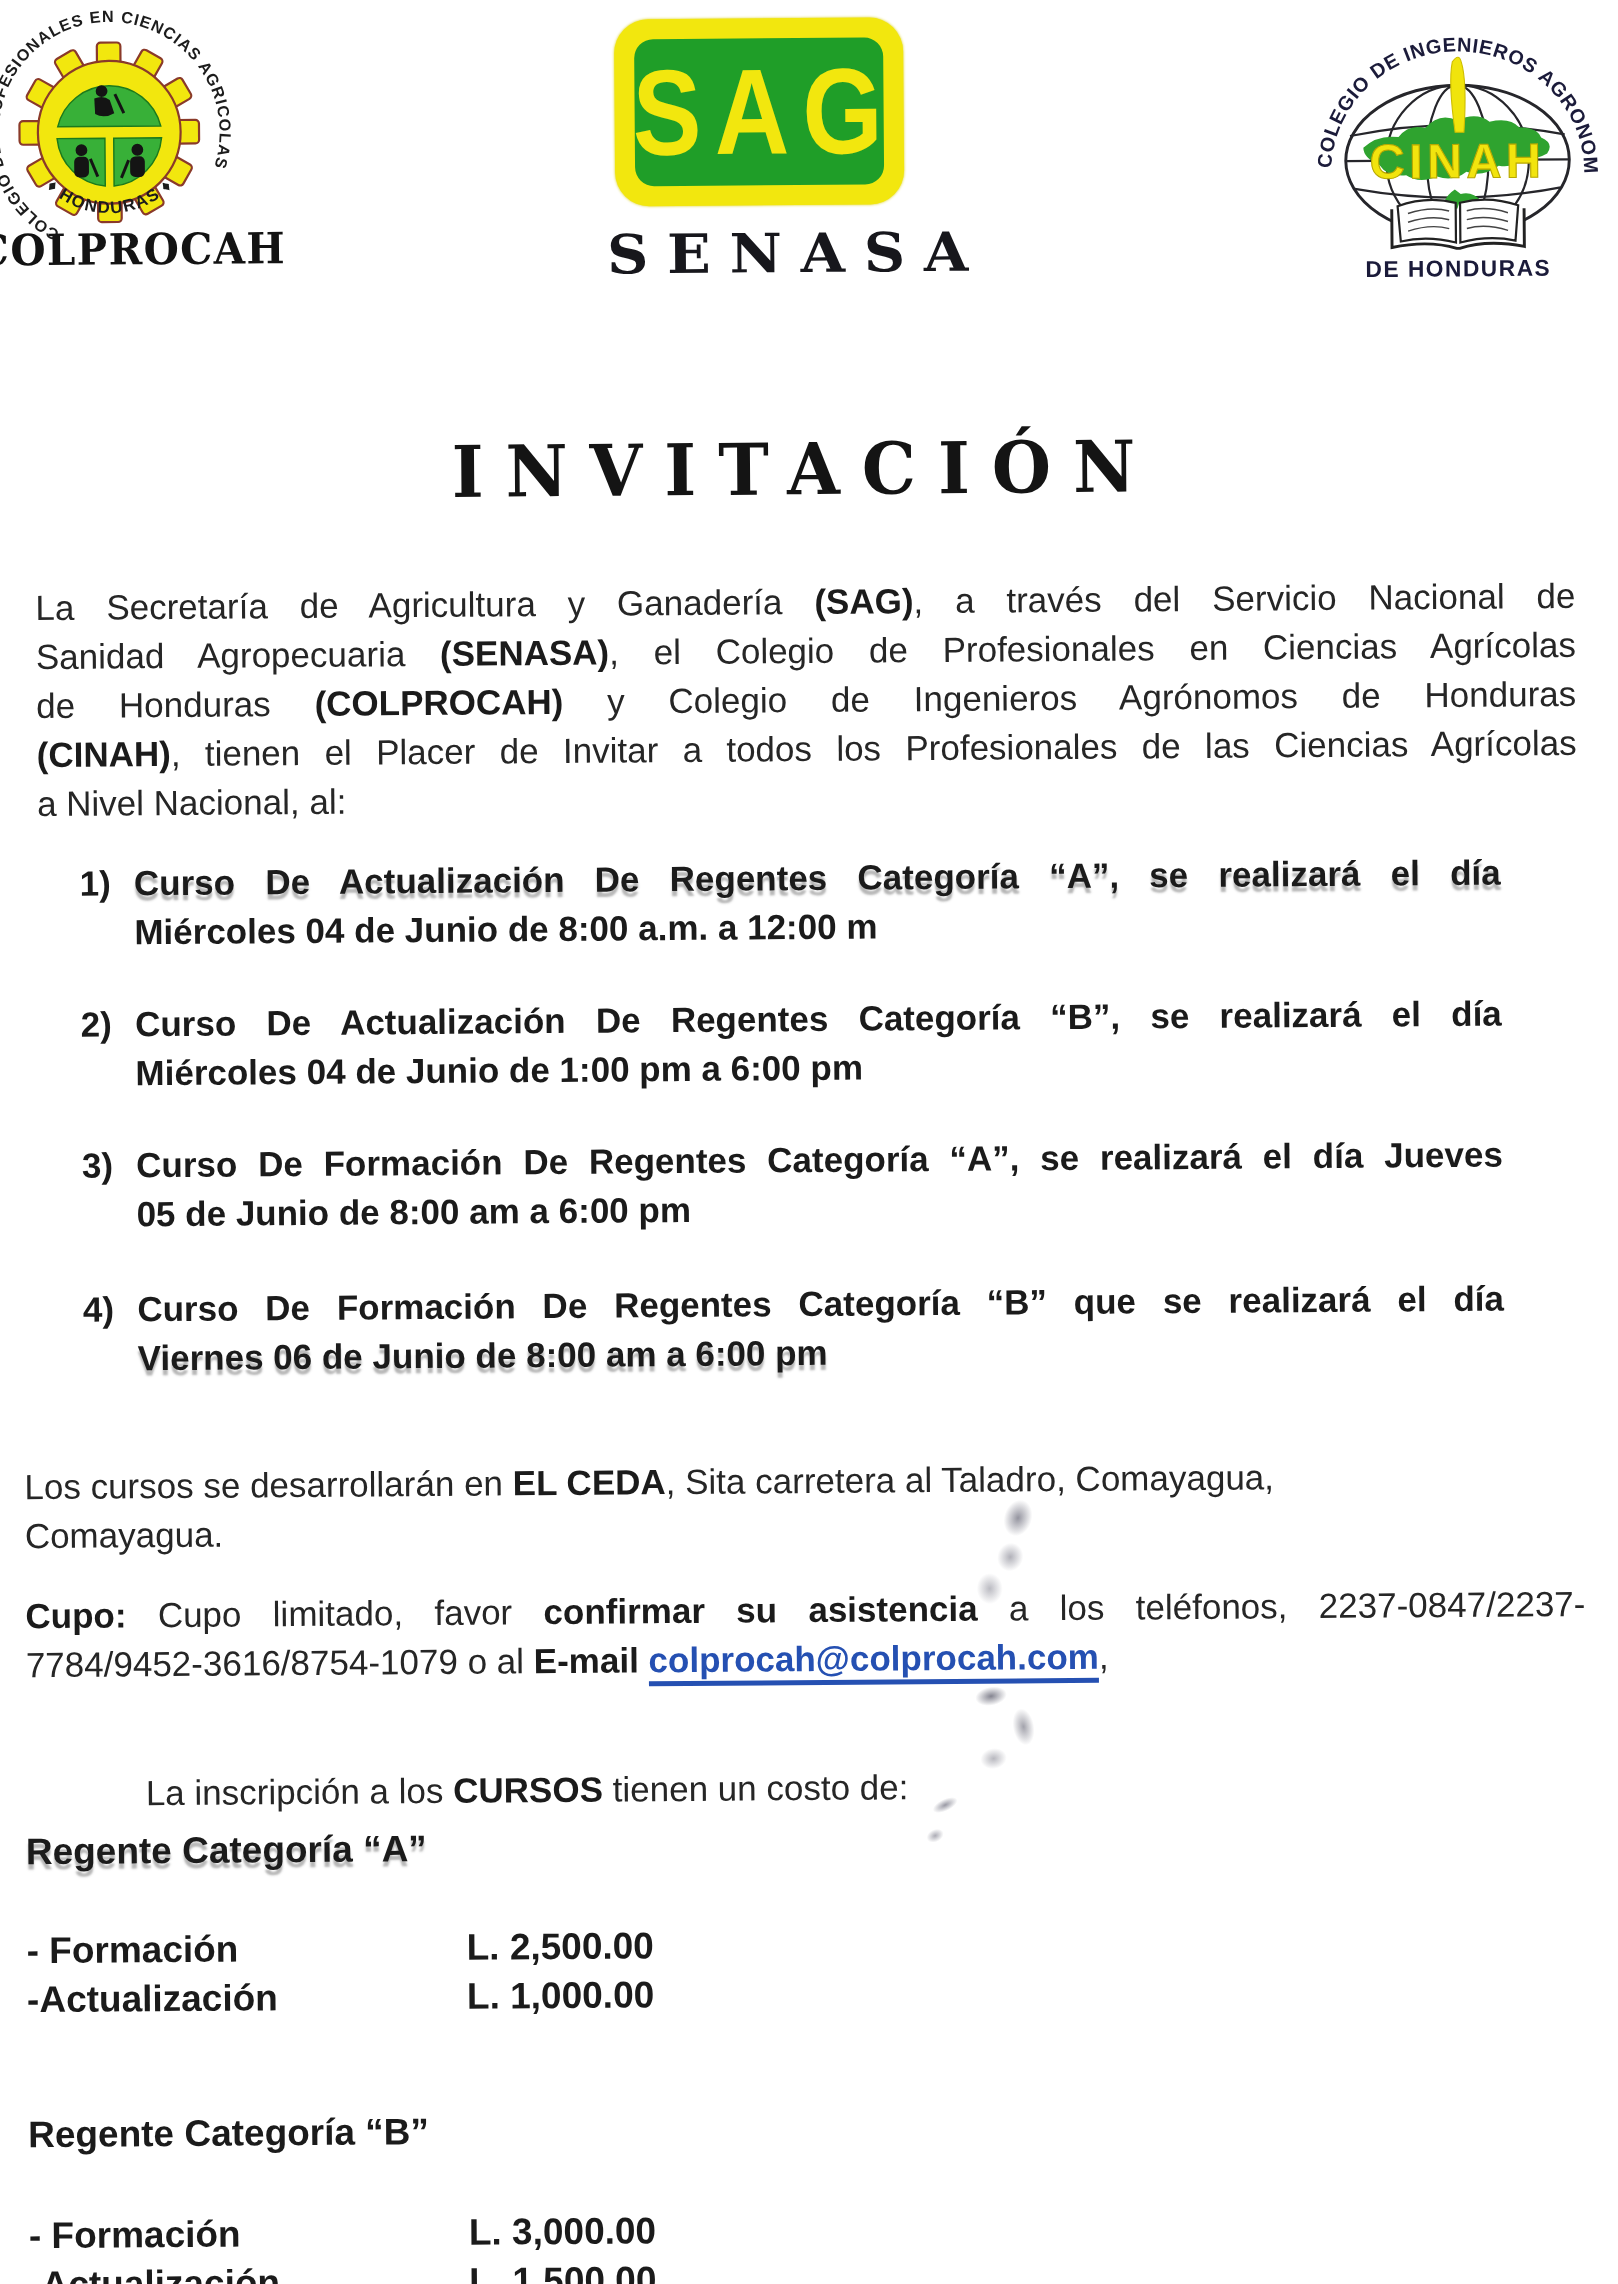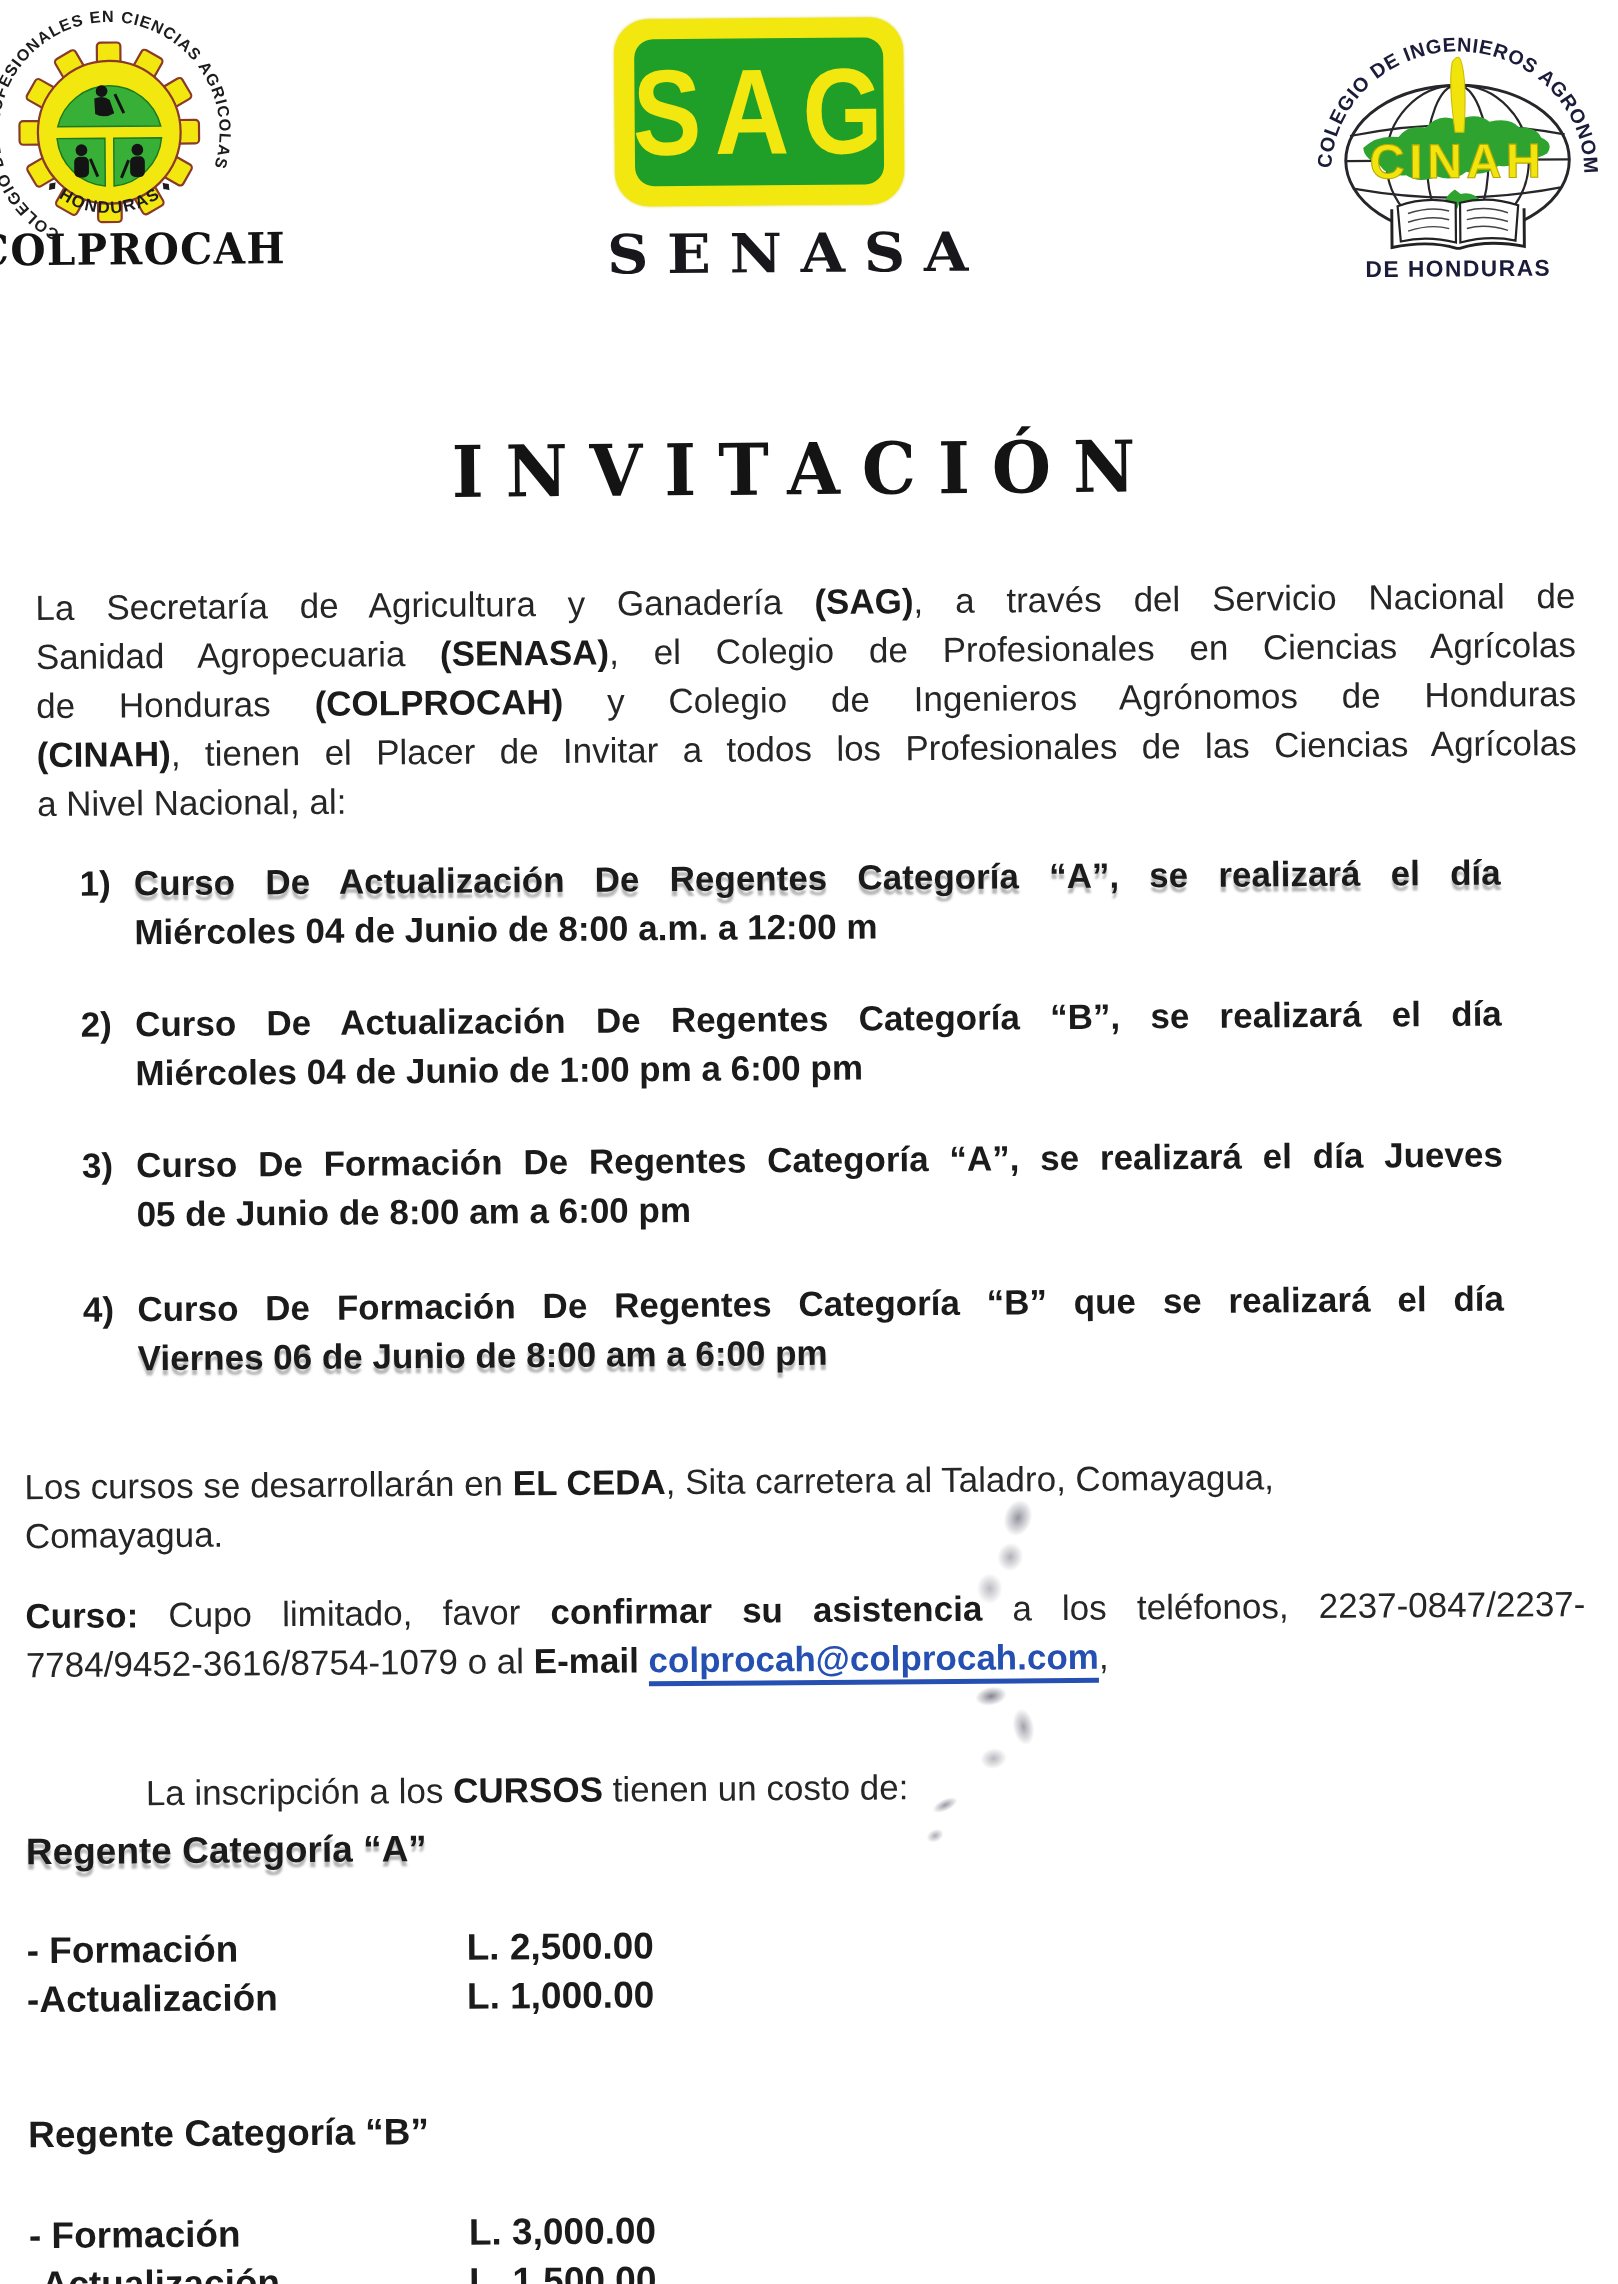--- a/index.html
+++ b/index.html
@@ -224,21 +224,21 @@
       </div>
     </div>
   </div>
 
   <div class="abs venue">
     <div class="line"><span>Los cursos se desarrollarán en </span><span class="b">EL CEDA</span><span>,  Sita carretera al Taladro, Comayagua,</span></div>
     <div class="line"><span>Comayagua.</span></div>
   </div>
 
   <div class="abs nota">
-    <div class="line just"><span class="b">Curso:</span><span> Cupo limitado, favor </span><span class="b">confirmar su asistencia</span><span> a los teléfonos, 2237-0847/2237-</span></div>
+    <div class="line just"><span class="b">Cupo:</span><span> Cupo limitado, favor </span><span class="b">confirmar su asistencia</span><span> a los teléfonos, 2237-0847/2237-</span></div>
     <div class="line"><span>7784/9452-3616/8754-1079 o al </span><span class="b">E-mail </span><span class="link">colprocah@colprocah.com</span><span>,</span></div>
   </div>
 
   <div class="abs inscripcion">
     <div class="line"><span>La inscripción a los </span><span class="b">CURSOS</span><span> tienen un costo de:</span></div>
   </div>
 
   <div class="abs regA cat-head smear">Regente Categoría “A”</div>
   <div class="abs prices pricesA">
     <div class="prow">

